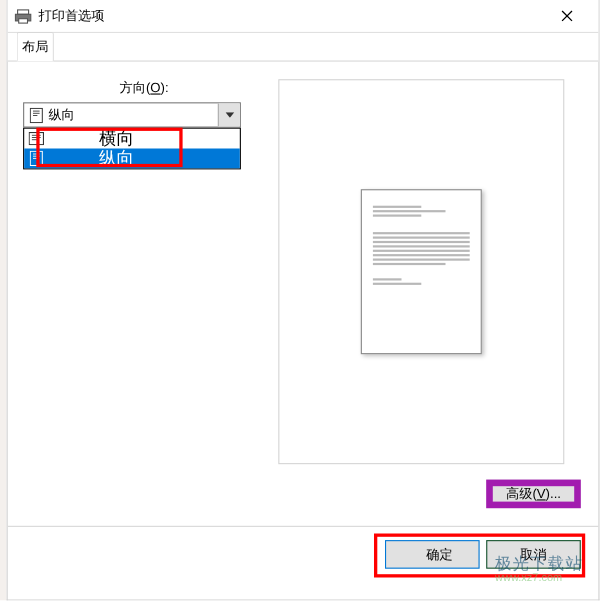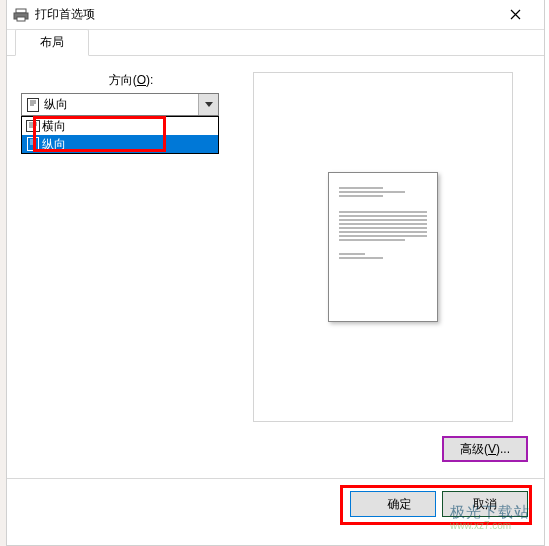--- a/index.html
+++ b/index.html
@@ -6,52 +6,52 @@
 body { width: 549px; height: 546px; background: #fff; position: relative; overflow: hidden; }
 
 .window { position: absolute; left: 6px; top: 0; width: 539px; height: 546px; background: #fff; border: 1px solid #d0d0d0; border-top: none; }
 
 .titlebar { display: flex; align-items: center; height: 30px; padding: 0 6px; background: #fff; border-bottom: 1px solid #e0e0e0; }
 .titlebar .icon { width: 16px; height: 16px; margin-right: 6px; }
 .titlebar .title { font-size: 12px; color: #000; flex: 1; }
 .titlebar .close { width: 45px; height: 28px; display: flex; align-items: center; justify-content: center; font-size: 15px; color: #000; cursor: pointer; }
 
 .tabs { display: flex; align-items: flex-end; height: 26px; background: #fff; padding-left: 8px; border-bottom: 1px solid #d8d8d8; }
-.tab { padding: 4px 24px; font-size: 12px; color: #000; background: #fff; border: 1px solid #d8d8d8; border-bottom: 1px solid #fff; border-radius: 2px 2px 0 0; position: relative; top: 1px; margin-top: 48px; }
+.tab { padding: 4px 4px; font-size: 12px; color: #000; background: #fff; border: 1px solid #d8d8d8; border-bottom: 1px solid #fff; border-radius: 2px 2px 0 0; position: relative; top: 1px; margin-top: 48px; }
 
 .content { display: flex; padding: 16px 14px 8px 14px; gap: 12px; }
 
 .left-col { width: 220px; }
 .field-label { font-size: 12px; margin-bottom: 4px; display: block; text-align: center; }
 .field-label u { text-decoration: underline; }
 
 .combo { width: 198px; height: 23px; border: 1px solid #7a7a7a; background: #fff; display: flex; align-items: center; position: relative; }
 .combo .combo-icon { width: 14px; height: 14px; margin: 0 4px; display: flex; align-items: center; justify-content: center; }
 .combo .combo-text { font-size: 12px; flex: 1; }
 .combo .combo-arrow { width: 20px; height: 21px; background: #e1e1e1; border-left: 1px solid #adadad; display: flex; align-items: center; justify-content: center; }
 .combo .combo-arrow svg { width: 8px; height: 5px; }
 
 .dropdown { width: 198px; border: 1px solid #000; background: #fff; position: relative; }
-.dropdown-item { height: 18px; display: flex; align-items: center; font-size: 12px; padding: 0 2px; }
+.dropdown-item { height: 18px; display: flex; align-items: center; font-size: 16px; padding: 0 2px; gap: 48px; }
 .dropdown-item .di-icon { width: 14px; height: 14px; margin: 0 2px; display: flex; align-items: center; justify-content: center; }
 .dropdown-item.selected { background: #0078d7; color: #fff; }
 .dropdown-item.selected .di-icon svg rect, .dropdown-item.selected .di-icon svg path { stroke: #fff; }
 
 .red-box1 { position: absolute; border: 3px solid #ff0000; left: 26px; top: 116px; width: 133px; height: 36px; pointer-events: none; }
 
 .preview { width: 260px; height: 350px; border: 1px solid #d4d4d4; background: #fff; display: flex; align-items: center; justify-content: center; }
 .page { width: 110px; height: 150px; background: #fff; border: 1px solid #888; box-shadow: 2px 2px 4px rgba(0,0,0,0.25); padding: 12px 10px; }
 .page .line { height: 2px; background: #b8b8b8; margin: 2px 0; }
 .page .gap { height: 10px; }
 .page .short { width: 50%; }
 .page .med { width: 75%; }
 .page .tiny { width: 30%; height: 2px; background: #b8b8b8; margin-top: 12px; }
 
 .adv-row { display: flex; justify-content: flex-end; padding: 6px 16px 0 0; }
-.adv-btn { width: 86px; height: 26px; border: 2px solid #a21caf; background: #e1e1e1; font-size: 12px; display:flex; align-items:center; justify-content:center; cursor:pointer; }
+.adv-btn { width: 86px; height: 26px; border: 6px solid #a21caf; background: #e1e1e1; font-size: 12px; display:flex; align-items:center; justify-content:center; cursor:pointer; }
 .adv-btn u { text-decoration: underline; }
 
 .sep { height: 1px; background: #d8d8d8; margin: 16px 0 12px 0; }
 
 .button-row { display: flex; justify-content: flex-end; gap: 6px; padding: 0 16px 14px 0; position: relative; }
 .btn { width: 86px; height: 26px; border: 1px solid #14532d; background: #e1e1e1; font-size: 12px; cursor:pointer; display:flex; align-items:center; justify-content:center; }
 .btn.primary { border: 1px solid #0078d7; padding-left: 13px; }
 
 .red-box2 { position: absolute; border: 3px solid #ff0000; right: 12px; top: -6px; width: 192px; height: 40px; pointer-events: none; }
 

